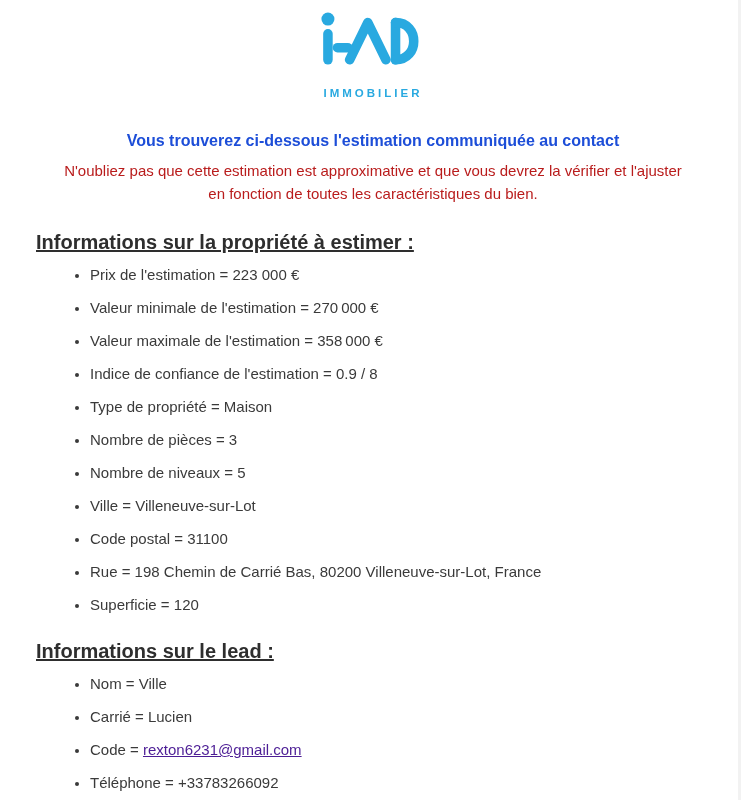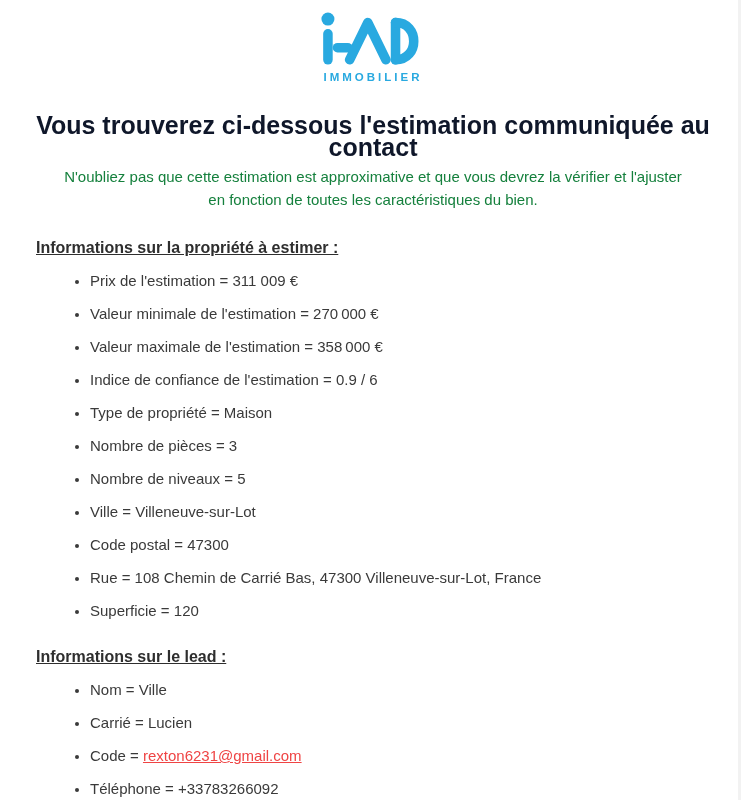--- a/index.html
+++ b/index.html
@@ -46,38 +46,38 @@
     stroke-linejoin: round;
   }
   .logo-dot {
     fill: #29a9e0;
   }
   .logo-subtitle {
     color: #29a9e0;
     font-weight: bold;
     font-size: 11.5px;
     letter-spacing: 3px;
-    margin-top: 1px;
+    margin-top: 17px;
   }
   .main-title {
     text-align: center;
-    color: #0f172a;
-    font-size: 25px;
+    color: #1d4ed8;
+    font-size: 16px;
     font-weight: bold;
     margin: 31px 0 7px 0;
     line-height: 22px;
   }
   .sub-line {
     text-align: center;
-    color: #15803d;
+    color: #b91c1c;
     font-size: 15px;
     line-height: 23px;
   }
   .section-heading {
-    font-size: 16px;
+    font-size: 20px;
     font-weight: bold;
     color: #2e2e2e;
     text-decoration: underline;
     margin: 27px 0 13px 0;
     line-height: 20px;
   }
   ul.info-list {
     margin: 0;
     padding: 0 0 0 54px;
     list-style: disc;
@@ -86,21 +86,21 @@
     font-size: 15px;
     line-height: 19px;
     margin-bottom: 14px;
     color: #3a3a3a;
   }
   ul.info-list li::marker {
     font-size: 13px;
     color: #3a3a3a;
   }
   .email-link {
-    color: #ef4444;
+    color: #4c1d95;
     text-decoration: underline;
     cursor: pointer;
   }
 </style>
 </head>
 <body>
 
 <div class="page">
 
   <div class="logo-block">
@@ -120,30 +120,30 @@
   <div class="main-title">Vous trouverez ci-dessous l'estimation communiquée au contact</div>
 
   <div class="sub-block">
     <div class="sub-line">N'oubliez pas que cette estimation est approximative et que vous devrez la vérifier et l'ajuster</div>
     <div class="sub-line">en fonction de toutes les caractéristiques du bien.</div>
   </div>
 
   <div>
     <div class="section-heading">Informations sur la propriété à estimer :</div>
     <ul class="info-list">
-      <li>Prix de l'estimation = 311 009 €</li>
+      <li>Prix de l'estimation = 223 000 €</li>
       <li>Valeur minimale de l'estimation = 270 000 €</li>
       <li>Valeur maximale de l'estimation = 358 000 €</li>
-      <li>Indice de confiance de l'estimation = 0.9 / 6</li>
+      <li>Indice de confiance de l'estimation = 0.9 / 8</li>
       <li>Type de propriété = Maison</li>
       <li>Nombre de pièces = 3</li>
       <li>Nombre de niveaux = 5</li>
       <li>Ville = Villeneuve-sur-Lot</li>
-      <li>Code postal = 47300</li>
-      <li>Rue = 108 Chemin de Carrié Bas, 47300 Villeneuve-sur-Lot, France</li>
+      <li>Code postal = 31100</li>
+      <li>Rue = 198 Chemin de Carrié Bas, 80200 Villeneuve-sur-Lot, France</li>
       <li>Superficie = 120</li>
     </ul>
   </div>
 
   <div>
     <div class="section-heading">Informations sur le lead :</div>
     <ul class="info-list">
       <li>Nom = Ville</li>
       <li>Carrié = Lucien</li>
       <li><span>Code = </span><a class="email-link">rexton6231@gmail.com</a></li>

